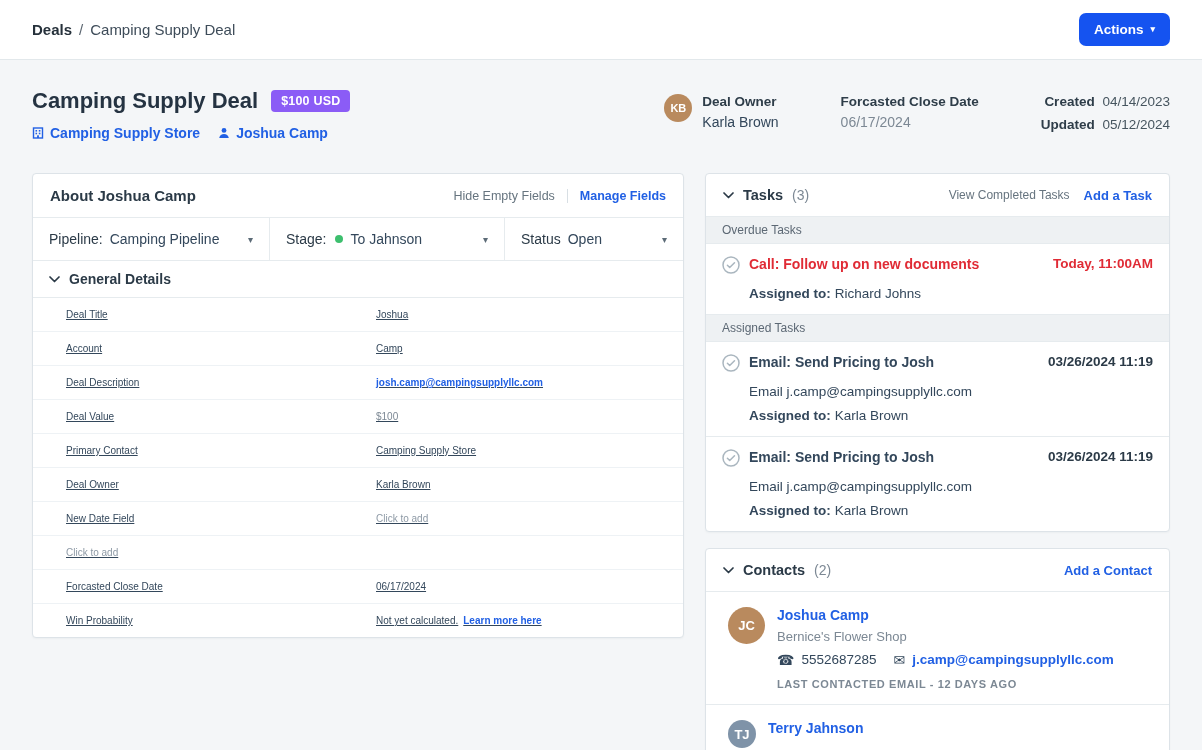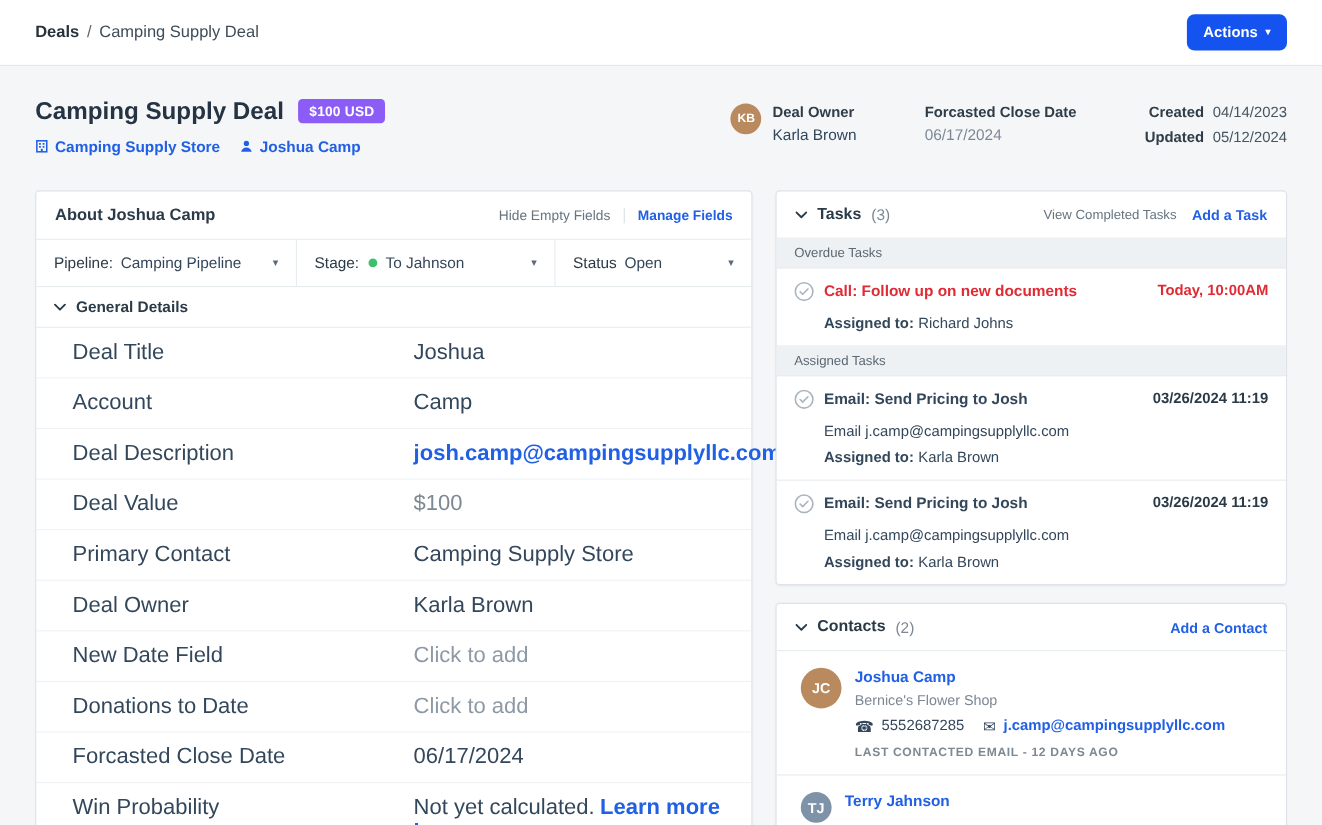--- a/index.html
+++ b/index.html
@@ -96,21 +96,22 @@
   }
   
   .section-row {
     display:flex; align-items:center; gap:9px;
     padding:10px 16px; border-bottom:1px solid #e6ebee; cursor:pointer;
   }
   .section-title { font-weight:bold; font-size:14px; color:#2b3a47; }
   .field-row {
     display:flex; align-items:flex-start;
     padding:11px 16px 11px 33px; border-bottom:1px solid #eef2f5;
-    font-size:20px;
+    font-size:10px;
+    text-decoration:underline;
   }
   .field-row:last-child { border-bottom:none; }
   .field-label { width:310px; color:#33475b; flex-shrink:0; }
   .field-value { flex:1; color:#33475b; cursor:pointer; }
   .v-link { color:#2160e4; font-weight:bold; }
   .v-muted { color:#7c8894; }
   .v-placeholder { color:#8d99a5; }
   .inline-link { color:#2160e4; font-weight:bold; margin-left:5px; cursor:pointer; }
   
   .panel-title-row { display:flex; align-items:center; gap:9px; }
@@ -280,21 +281,20 @@
       </div>
       <div class="field-row">
         <span class="field-label">Deal Owner</span>
         <span class="field-value">Karla Brown</span>
       </div>
       <div class="field-row">
         <span class="field-label">New Date Field</span>
         <span class="field-value v-placeholder">Click to add</span>
       </div>
       <div class="field-row">
-        <span class="field-label">Donations to Date</span>
         <span class="field-value v-placeholder">Click to add</span>
       </div>
       <div class="field-row">
         <span class="field-label">Forcasted Close Date</span>
         <span class="field-value">06/17/2024</span>
       </div>
       <div class="field-row">
         <span class="field-label">Win Probability</span>
         <span class="field-value"><span>Not yet calculated.</span><span class="inline-link">Learn more here</span></span>
       </div>
@@ -322,21 +322,21 @@
 
       <div class="strip">Overdue Tasks</div>
 
       <div class="task overdue">
         <div class="task-top">
           <span class="check-icon"><svg width="18" height="18" viewBox="0 0 18 18">
                 <circle cx="9" cy="9" r="8" fill="none" stroke="#aab6bf" stroke-width="1.5"></circle>
                 <path d="M5.4 9.2l2.3 2.3 4.8-4.8" fill="none" stroke="#aab6bf" stroke-width="1.5" stroke-linecap="round" stroke-linejoin="round"></path>
               </svg></span>
           <span class="task-title">Call: Follow up on new documents</span>
-          <span class="task-due">Today, 10:00AM</span>
+          <span class="task-due">Today, 11:00AM</span>
         </div>
         <div class="task-line">
           <span class="assigned-label">Assigned to:</span><span>Richard Johns</span>
         </div>
       </div>
 
       <div class="strip">Assigned Tasks</div>
 
       <div class="task">
         <div class="task-top">

